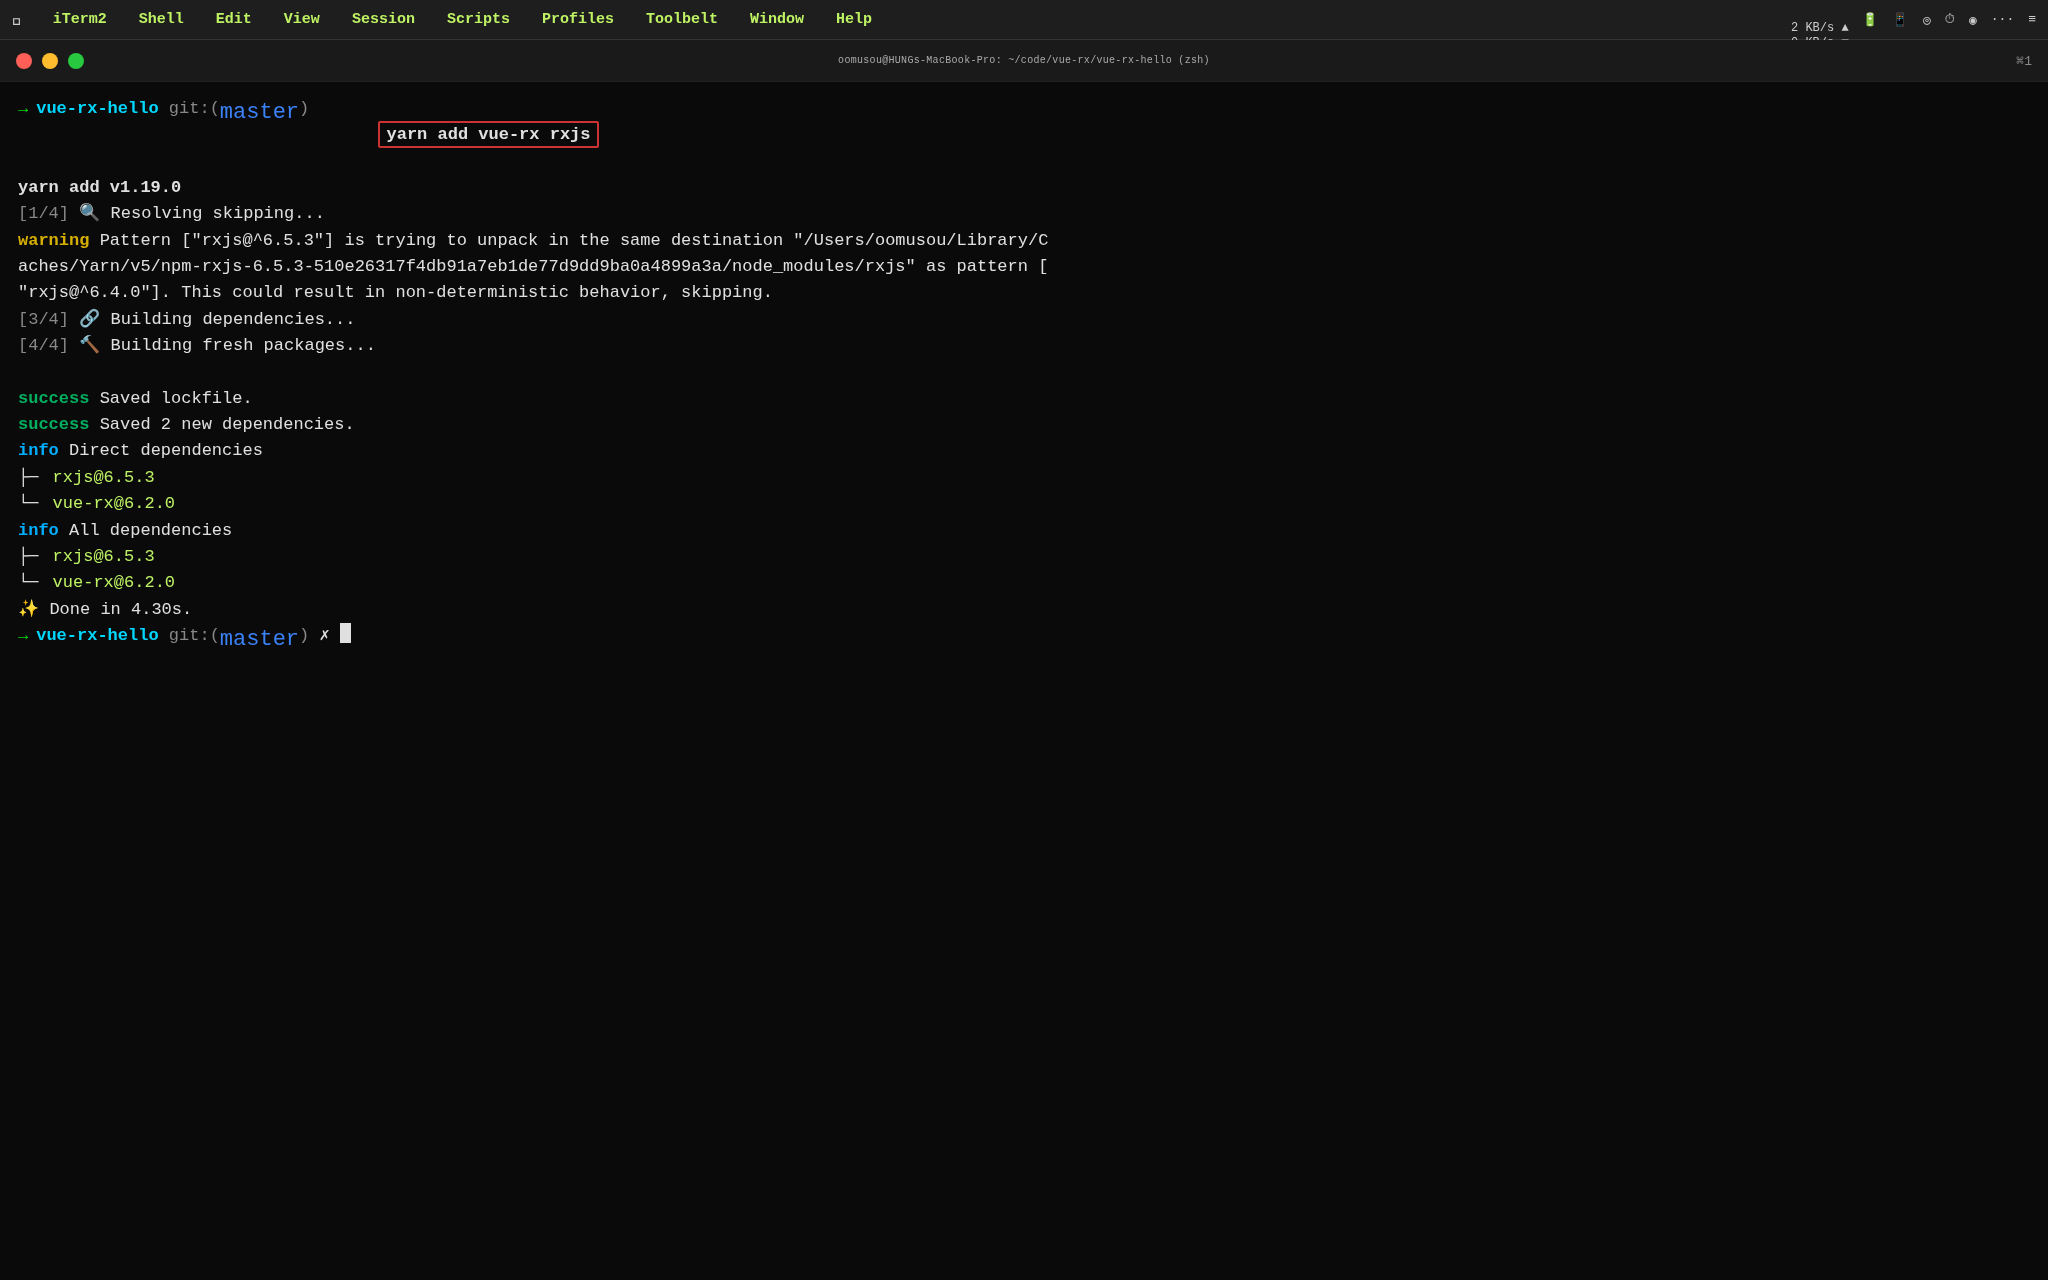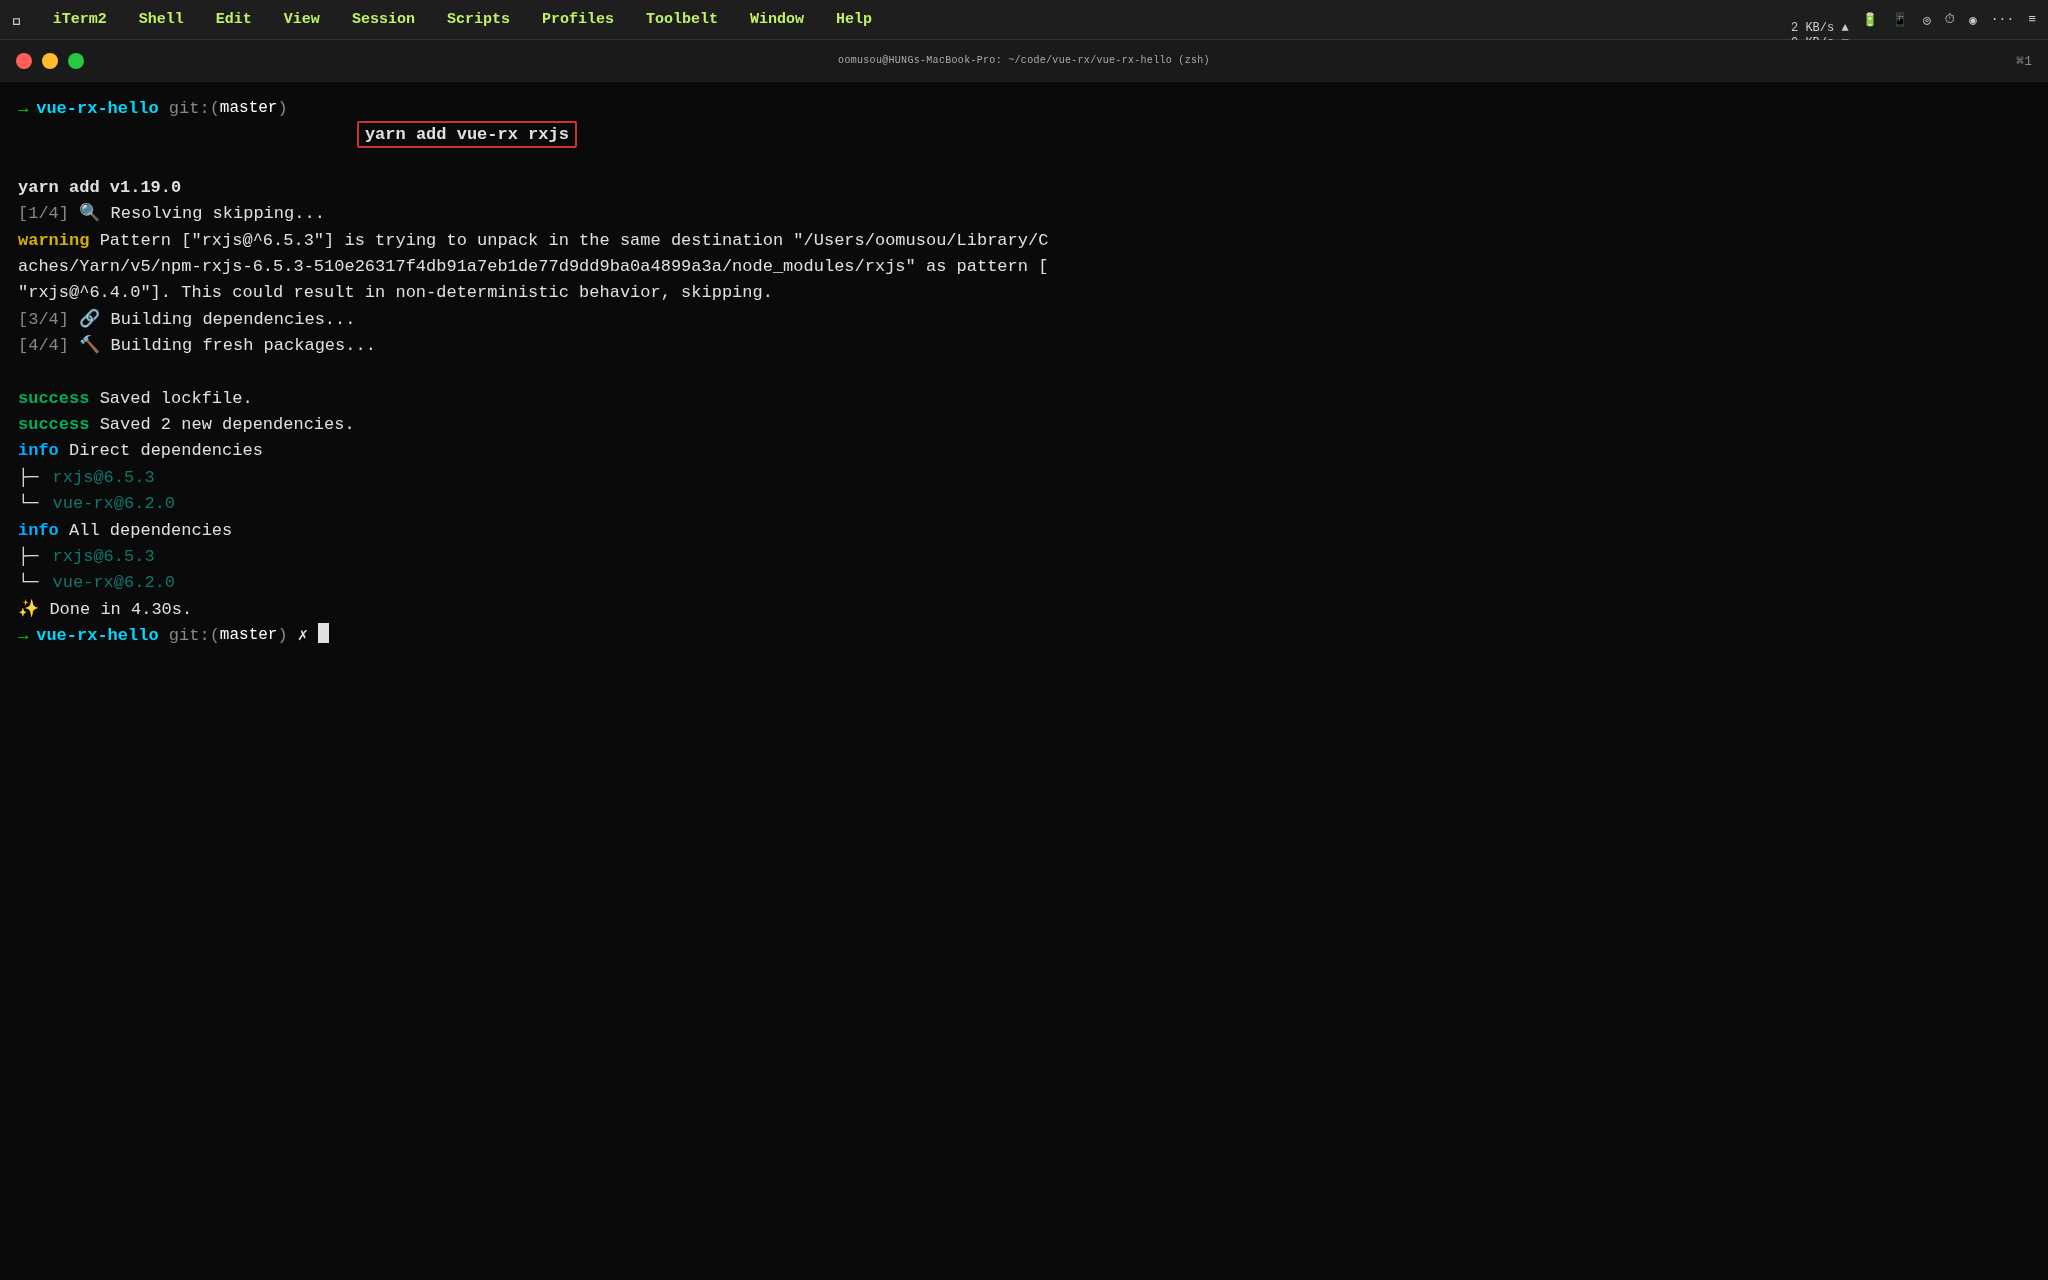--- a/index.html
+++ b/index.html
@@ -123,22 +123,22 @@
       font-weight: bold;
       font-size: 17px;
     }
 
     .prompt-git {
       color: #888;
       font-size: 17px;
     }
 
     .prompt-branch {
-      color: #ffffff;
-      font-size: 16px;
+      color: #3b82f6;
+      font-size: 22px;
     }
 
     .cmd-highlight {
       background: transparent;
       border: 2px solid #cc3333;
       padding: 2px 6px;
       border-radius: 2px;
       color: #e0e0e0;
       font-weight: bold;
     }
@@ -169,21 +169,21 @@
       color: #00af5f;
       font-weight: bold;
     }
 
     .info-label {
       color: #00afff;
       font-weight: bold;
     }
 
     .dep-line {
-      color: #0f766e;
+      color: #bef264;
       padding-left: 4px;
     }
 
     .dep-prefix {
       color: #e0e0e0;
     }
 
     .done-star {
       color: #d7d700;
     }

